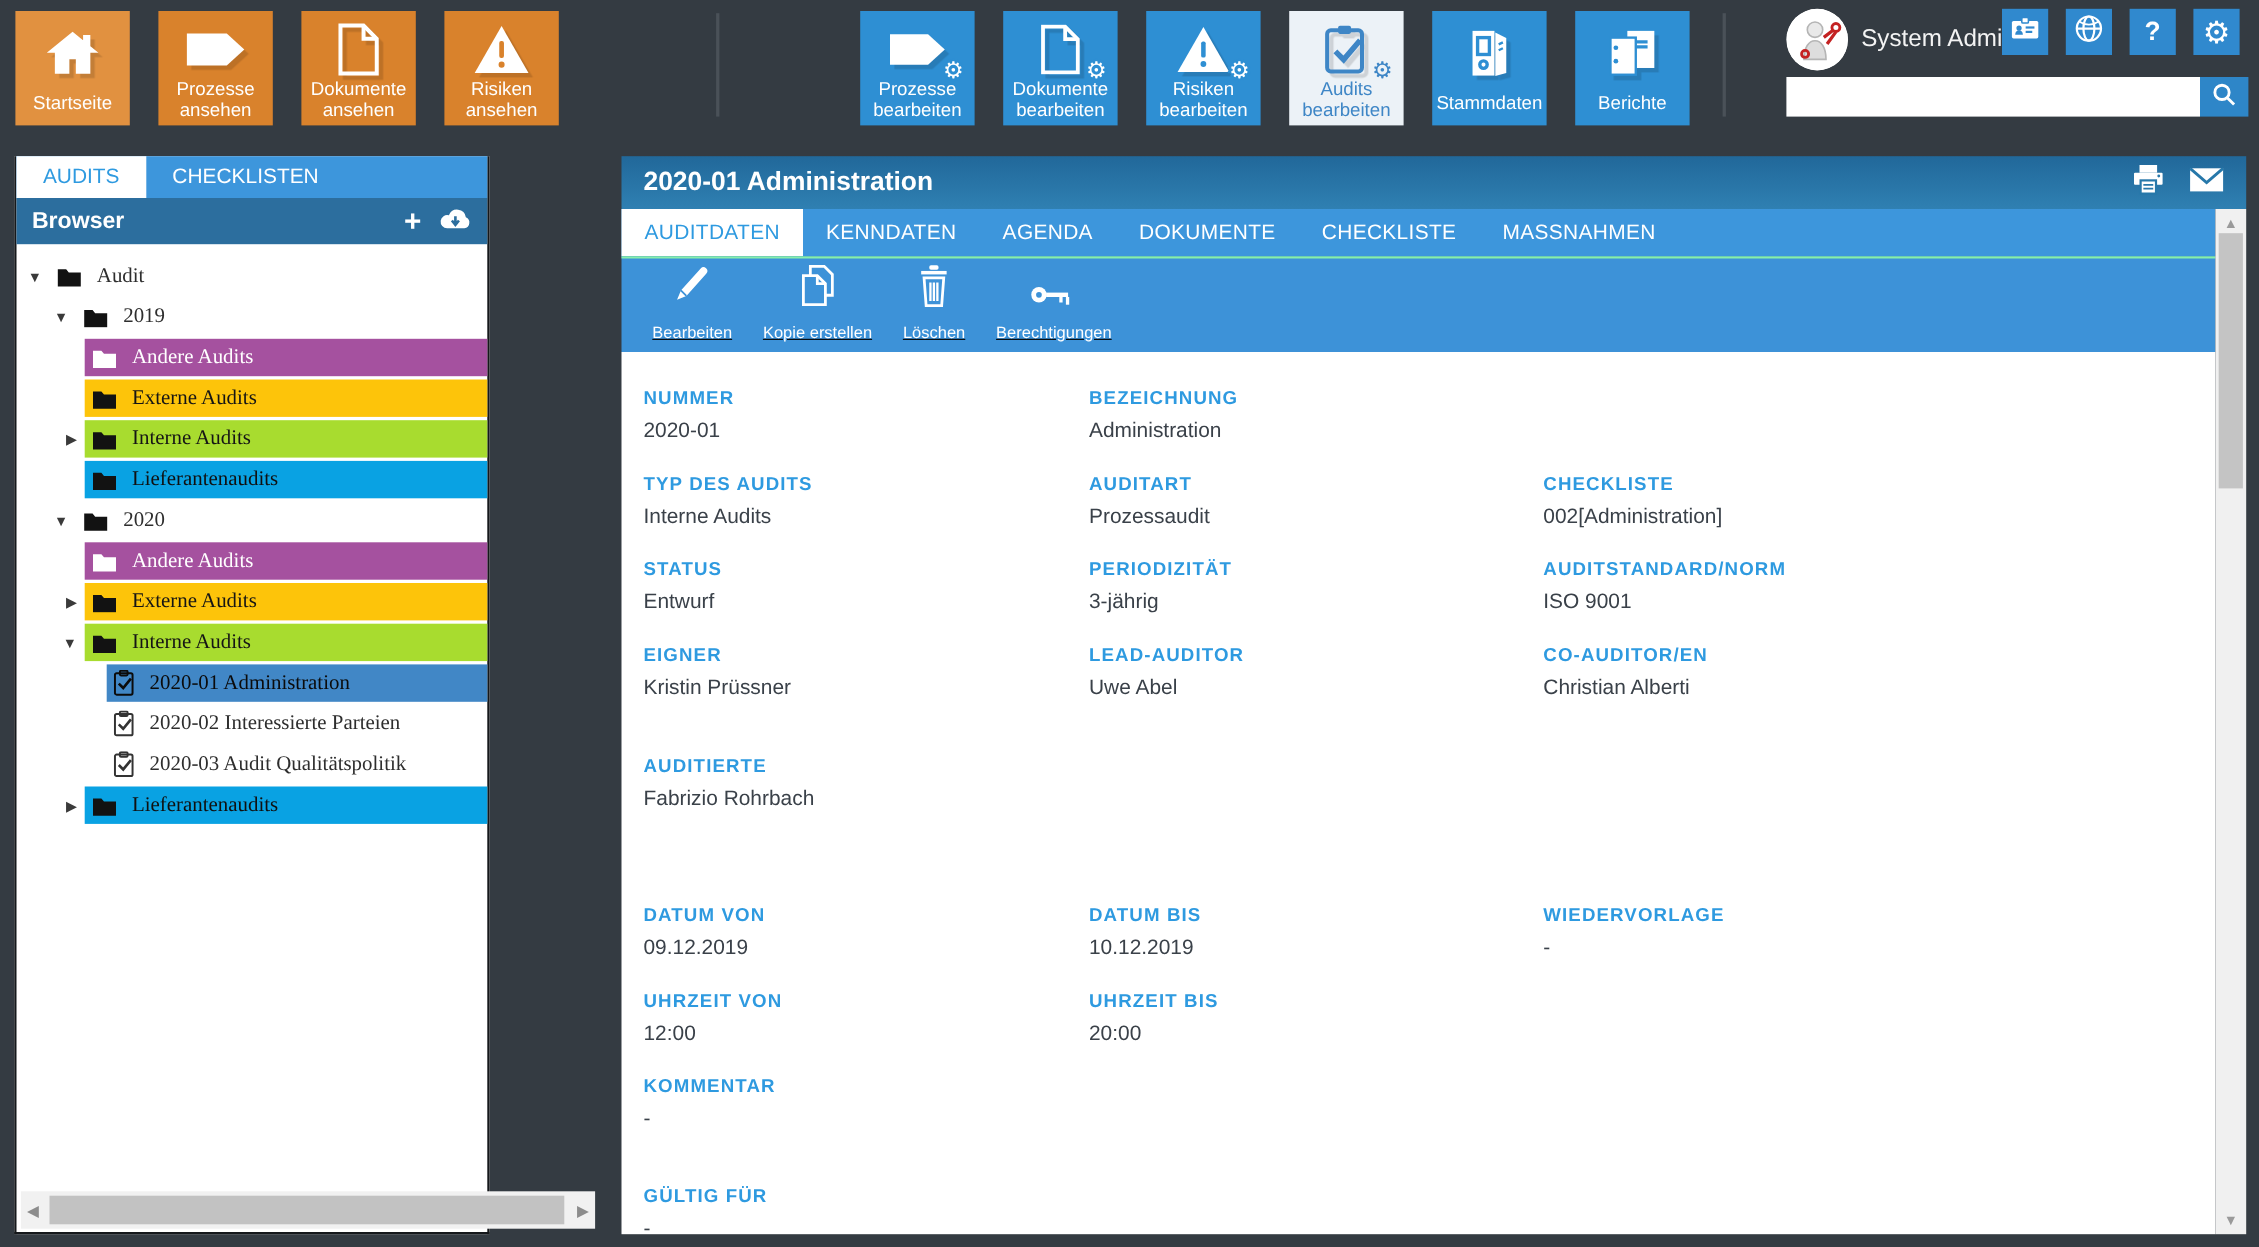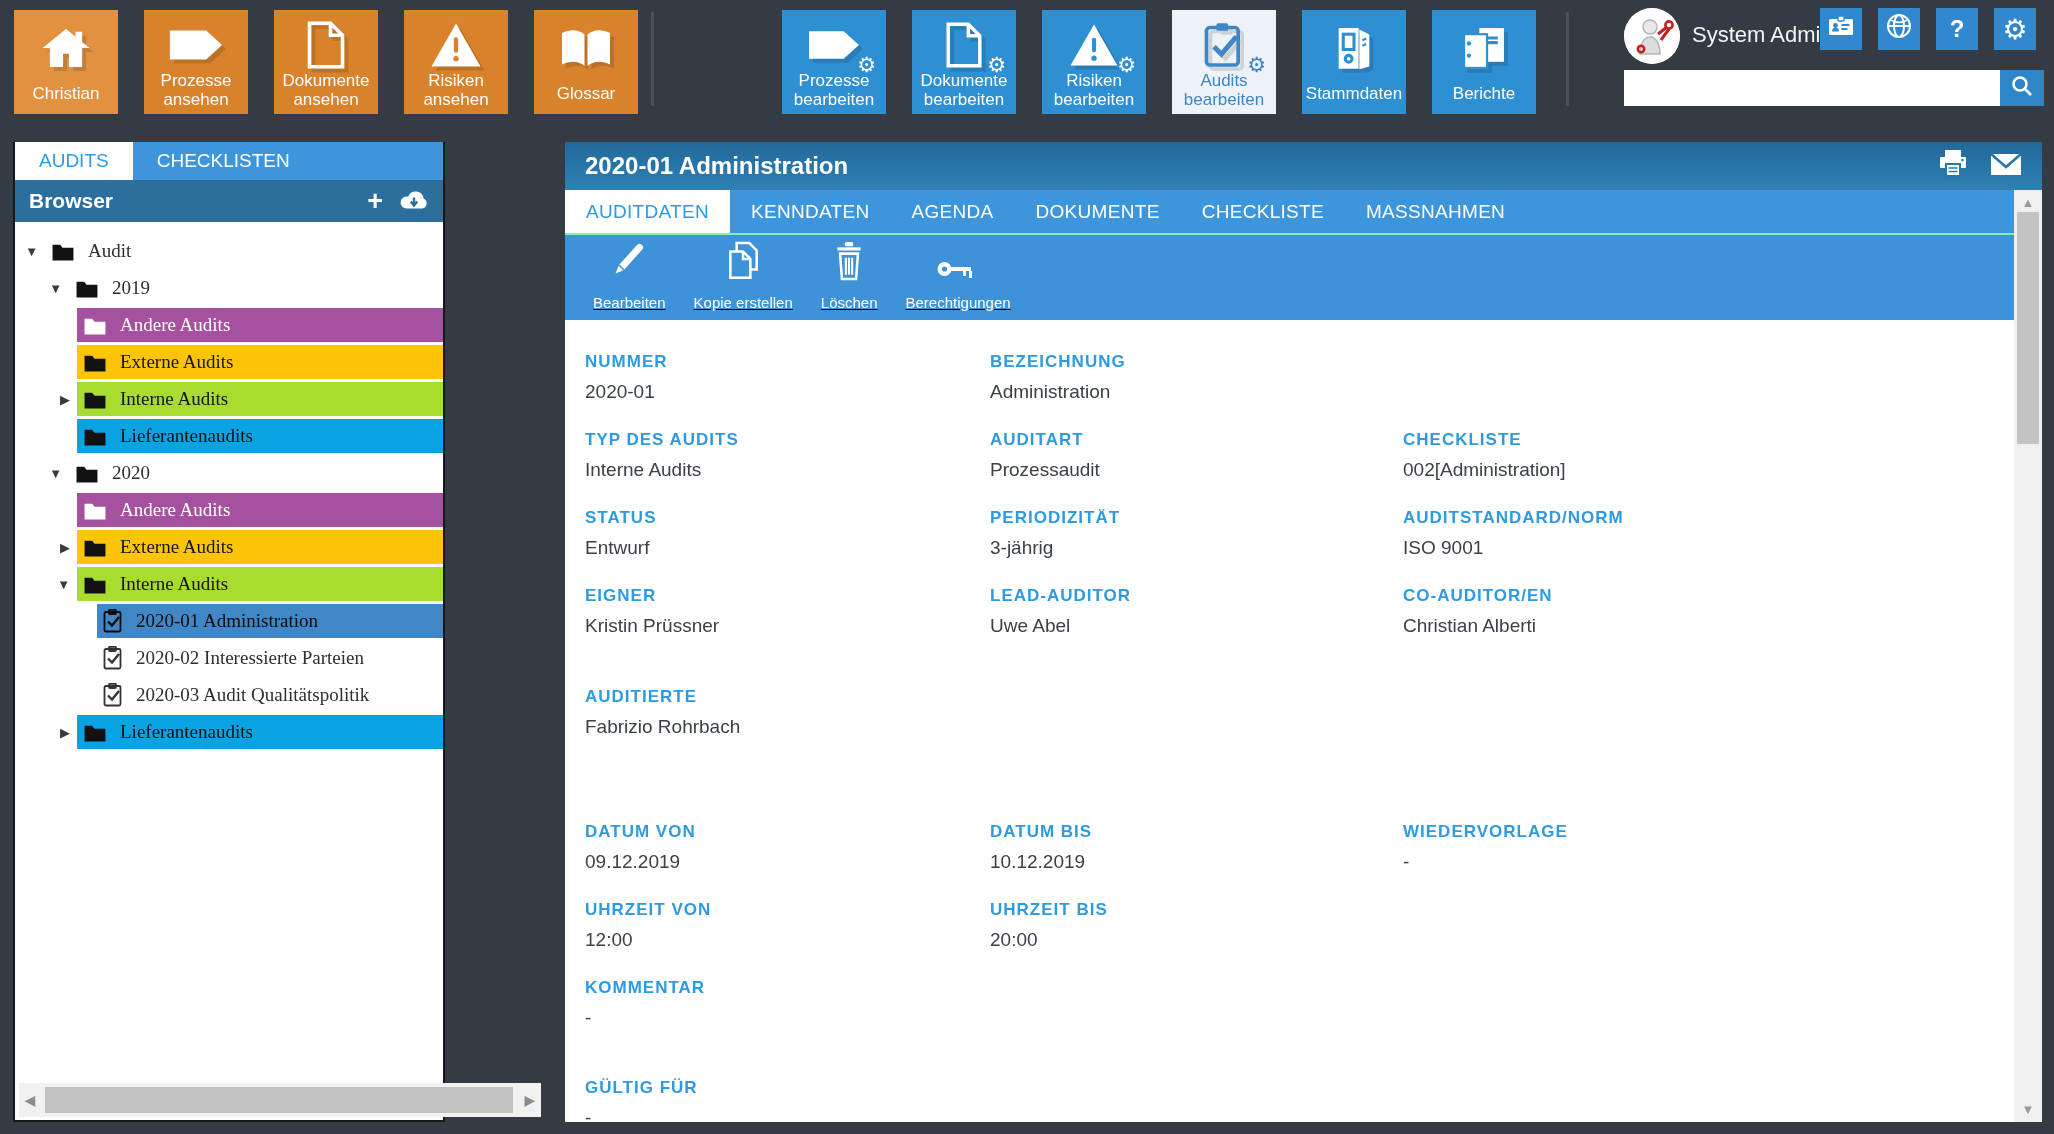--- a/index.html
+++ b/index.html
@@ -86,21 +86,21 @@
 <body>
 
 <div style="position:absolute;left:0;top:0;width:2054px;height:142px;">
 
   <div class="tile orange first" style="left:14px">
     <div class="ticon">
       <svg width="52" height="44" viewBox="0 0 34 30">
           <path d="M17 2 L33 15 h-5 v13 h-9 v-9 h-4 v9 H6 V15 H1 z M23.5 4 h4.5 v7 l-4.5-3.6 z" fill="#fff"></path>
         </svg>
     </div>
-    <div class="tlabel">Christian</div>
+    <div class="tlabel">Startseite</div>
   </div>
 
   <div class="tile orange" style="left:274px">
     <div class="ticon">
       <svg width="40" height="48" viewBox="0 0 26 32" fill="none" stroke="#fff" stroke-width="2.4">
           <path d="M2 1.5 h14 l8 8 V30.5 H2 z"></path>
           <path d="M16 1.5 v8 h8"></path>
         </svg>
     </div>
     <div class="tlabel">Dokumente ansehen</div>
@@ -119,29 +119,20 @@
     <div class="ticon">
       <svg width="52" height="46" viewBox="0 0 34 30">
           <path d="M17 1 L33 29 H1 z" fill="#fff"></path>
           <rect x="15.6" y="10" width="2.8" height="10" rx="1.2" fill="#D9822C"></rect>
           <circle cx="17" cy="24" r="1.8" fill="#D9822C"></circle>
         </svg>
     </div>
     <div class="tlabel">Risiken ansehen</div>
   </div>
 
-  <div class="tile orange" style="left:534px">
-    <div class="ticon">
-      <svg width="54" height="42" viewBox="0 0 36 28">
-          <path d="M2 4 C8 1 14 2 17 5 V26 C14 23 8 22 2 25 z" fill="#fff"></path>
-          <path d="M34 4 C28 1 22 2 19 5 V26 C22 23 28 22 34 25 z" fill="#fff"></path>
-        </svg>
-    </div>
-    <div class="tlabel">Glossar</div>
-  </div>
 
   <div class="vdivider" style="left:651px"></div>
 
   <div class="tile blue" style="left:782px">
     <div class="ticon">
       <svg width="56" height="36" viewBox="0 0 40 26">
           <path d="M2 3 h25 l11 10 -11 10 H2 z" fill="#fff"></path>
         </svg>
       <span class="gearbadge">⚙</span>
     </div>

